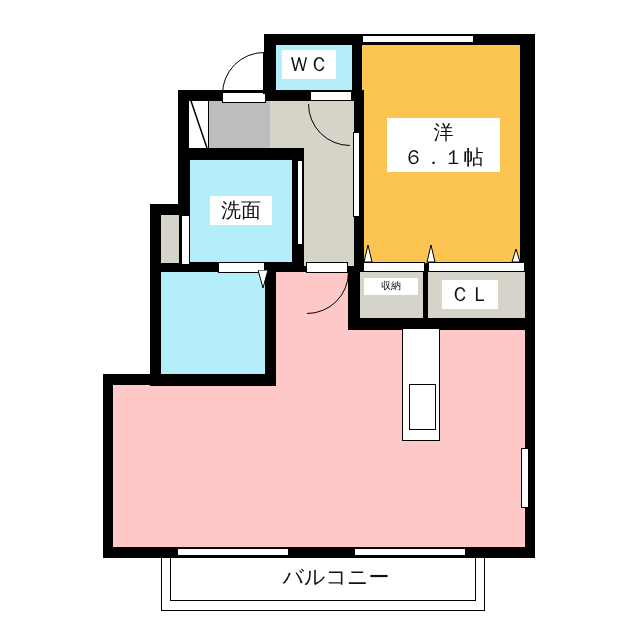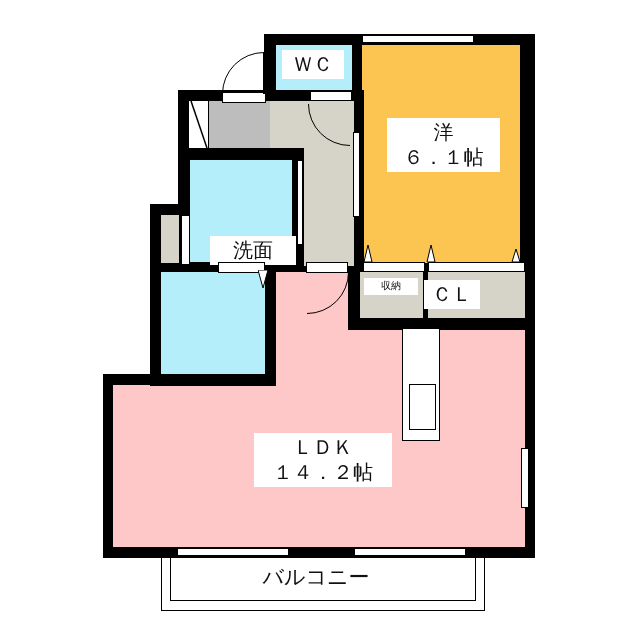--- a/index.html
+++ b/index.html
@@ -11,51 +11,49 @@
   .door-gap{position:absolute;background:#fff;}
   .arc{position:absolute;border:1.5px solid #000;box-sizing:border-box;}
 </style>
 </head>
 <body>
 
 <div class="abs" style="left:0;top:0;width:640px;height:640px;">
 
   <div class="abs" style="left:161px;top:553px;width:324px;height:58px;border:1.5px solid #000;border-top:none;background:#fff;"></div>
   <div class="abs" style="left:170px;top:553px;width:306px;height:48px;border:1.5px solid #000;border-top:none;background:#fff;"></div>
-  <div class="label" style="left:236px;top:562px;width:160px;font-size:21px;background:transparent;">バルコニー</div>
+  <div class="label" style="left:256px;top:562px;width:160px;font-size:21px;background:transparent;">バルコニー</div>
 
   <div class="abs wall" style="left:103px;top:374px;width:432px;height:184px;"></div>
   <div class="abs wall" style="left:265px;top:262px;width:270px;height:120px;"></div>
 
   <div class="abs" style="left:113px;top:385px;width:412px;height:162px;background:#FFC8C8;"></div>
   <div class="abs" style="left:276px;top:272px;width:249px;height:120px;background:#FFC8C8;"></div>
 
   <div class="abs wall" style="left:150px;top:262px;width:126px;height:124px;"></div>
   <div class="abs" style="left:161px;top:272px;width:104px;height:102px;background:#B4EEFB;"></div>
 
   <div class="abs wall" style="left:348px;top:262px;width:187px;height:68px;"></div>
   <div class="abs" style="left:360px;top:272px;width:63px;height:46px;background:#D6D4C8;"></div>
   <div class="label" style="left:364px;top:278px;width:54px;font-size:10px;">収納</div>
   <div class="abs" style="left:428px;top:272px;width:97px;height:46px;background:#D6D4C8;"></div>
-  <div class="label" style="left:424px;top:280px;width:56px;font-size:20px;font-family:Liberation Serif, serif;">ＣＬ</div>
+  <div class="label" style="left:442px;top:280px;width:56px;font-size:20px;font-family:Liberation Serif, serif;">ＣＬ</div>
 
   <div class="abs" style="left:402px;top:329px;width:38px;height:112px;background:#fff;border:1.5px solid #000;border-top:none;"></div>
   <div class="abs" style="left:409px;top:384px;width:27px;height:46px;background:#fff;border:1.5px solid #000;"></div>
 
-  <div class="label" style="left:254px;top:433px;width:138px;">ＬＤＫ
-１４．２帖</div>
 
   <div class="win" style="left:521px;top:448px;width:8px;height:60px;"></div>
 
   <div class="win" style="left:177px;top:548px;width:112px;height:8px;"></div>
   <div class="win" style="left:354px;top:548px;width:112px;height:8px;"></div>
 
   <div class="abs wall" style="left:264px;top:34px;width:100px;height:65px;"></div>
   <div class="abs" style="left:276px;top:45px;width:76px;height:46px;background:#B4EEFB;"></div>
-  <div class="label" style="left:282px;top:50px;width:62px;">ＷＣ</div>
+  <div class="label" style="left:282px;top:50px;width:54px;">ＷＣ</div>
 
   <div class="abs wall" style="left:352px;top:34px;width:183px;height:236px;"></div>
   <div class="abs" style="left:362px;top:45px;width:158px;height:218px;background:#FCC552;"></div>
   <div class="label" style="left:387px;top:118px;width:113px;">洋
 ６．１帖</div>
   <div class="win" style="left:362px;top:35px;width:112px;height:8px;"></div>
 
   <div class="abs wall" style="left:178px;top:90px;width:186px;height:70px;"></div>
   <div class="abs" style="left:189px;top:101px;width:80px;height:47px;background:#BDBDBD;"></div>
   <div class="abs" style="left:189px;top:101px;width:20px;height:47px;background:#fff;border-right:1px solid #000;"></div>
@@ -63,21 +61,21 @@
       <line x1="2" y1="0" x2="18" y2="47" stroke="#000" stroke-width="1.5"></line>
     </svg>
   <div class="label" style="left:212px;top:108px;width:30px;">玄</div>
 
   <div class="abs wall" style="left:264px;top:92px;width:100px;height:178px;"></div>
   <div class="abs" style="left:270px;top:101px;width:84px;height:165px;background:#D6D4C8;"></div>
   <div class="abs" style="left:209px;top:101px;width:61px;height:47px;background:#BDBDBD;"></div>
 
   <div class="abs wall" style="left:178px;top:148px;width:126px;height:122px;"></div>
   <div class="abs" style="left:190px;top:160px;width:102px;height:102px;background:#B4EEFB;"></div>
-  <div class="label" style="left:210px;top:196px;width:86px;margin-top:40px;">洗面</div>
+  <div class="label" style="left:210px;top:196px;width:62px;">洗面</div>
 
   <div class="abs wall" style="left:150px;top:204px;width:40px;height:66px;"></div>
   <div class="abs" style="left:161px;top:215px;width:18px;height:48px;background:#D6D4C8;"></div>
   <div class="door-gap" style="left:181px;top:215px;width:7px;height:48px;border:1px solid #000;"></div>
 
   <div class="win" style="left:297px;top:160px;width:6px;height:85px;"></div>
 
   <div class="win" style="left:353px;top:132px;width:7px;height:85px;"></div>
 
   <div class="door-gap" style="left:222px;top:92px;width:42px;height:9px;border:1px solid #000;"></div>

